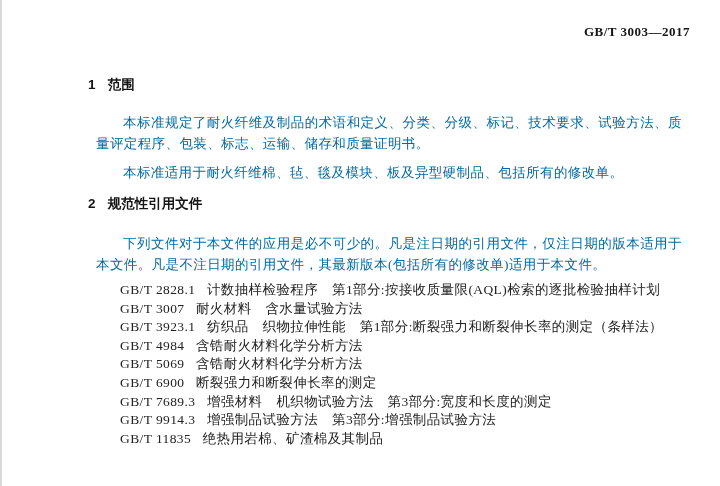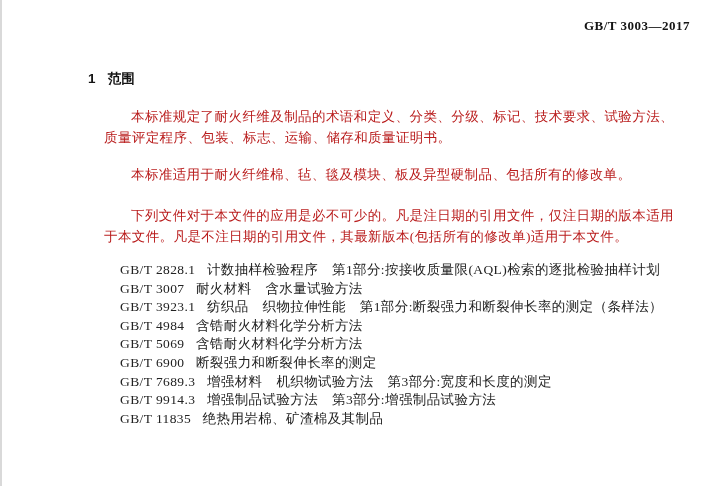--- a/index.html
+++ b/index.html
@@ -17,21 +17,21 @@
   }
   .scan-edge {
     position: absolute;
     left: 0; top: 0; bottom: 0;
     width: 2px;
     background: #d9d9d9;
   }
   .page {
     position: absolute;
     inset: 0;
-    padding: 2px 30px 0 88px;
+    padding: 8px 30px 0 88px;
     box-sizing: border-box;
   }
   .std-number {
     padding-top: 16px;
     text-align: right;
     font-family: "Liberation Serif", serif;
     font-weight: bold;
     font-size: 13px;
     line-height: 16px;
     letter-spacing: 0.5px;
@@ -56,27 +56,27 @@
     color: #141414;
   }
   .section-heading .sec-num {
     display: inline-block;
     margin-right: 0.9em;
   }
   .section-heading.second {
     margin-top: 12px;
   }
   .body-para {
-    margin: 16px;
+    margin: 8px;
     font-size: 13.5px;
     line-height: 21px;
     text-align: justify;
     text-indent: 2em;
     letter-spacing: 0.4px;
-    color: #b91c1c;
+    color: #0369a1;
   }
   .body-para.first-of-section {
     margin-top: 18px;
   }
   .body-para.first-of-section2 {
     margin-top: 20px;
   }
   .ref-list {
     margin: -2px 0 0 0;
     padding: 0 0 0 2em;
@@ -107,20 +107,23 @@
 
   <div class="section">
     <div class="section-heading">
       <span class="sec-num">1</span><span>范围</span>
     </div>
     <p class="body-para first-of-section">本标准规定了耐火纤维及制品的术语和定义、分类、分级、标记、技术要求、试验方法、质量评定程序、包装、标志、运输、储存和质量证明书。</p>
     <p class="body-para">本标准适用于耐火纤维棉、毡、毯及模块、板及异型硬制品、包括所有的修改单。</p>
   </div>
 
   <div class="section">
+    <div class="section-heading second">
+      <span class="sec-num">2</span><span>规范性引用文件</span>
+    </div>
     <p class="body-para first-of-section2">下列文件对于本文件的应用是必不可少的。凡是注日期的引用文件，仅注日期的版本适用于本文件。凡是不注日期的引用文件，其最新版本(包括所有的修改单)适用于本文件。</p>
 
     <ul class="ref-list">
       <li class="ref-line">
         <span class="ref-code">GB/T 2828.1</span><span>计数抽样检验程序　第1部分:按接收质量限(AQL)检索的逐批检验抽样计划</span>
       </li>
       <li class="ref-line">
         <span class="ref-code">GB/T 3007</span><span>耐火材料　含水量试验方法</span>
       </li>
       <li class="ref-line">

